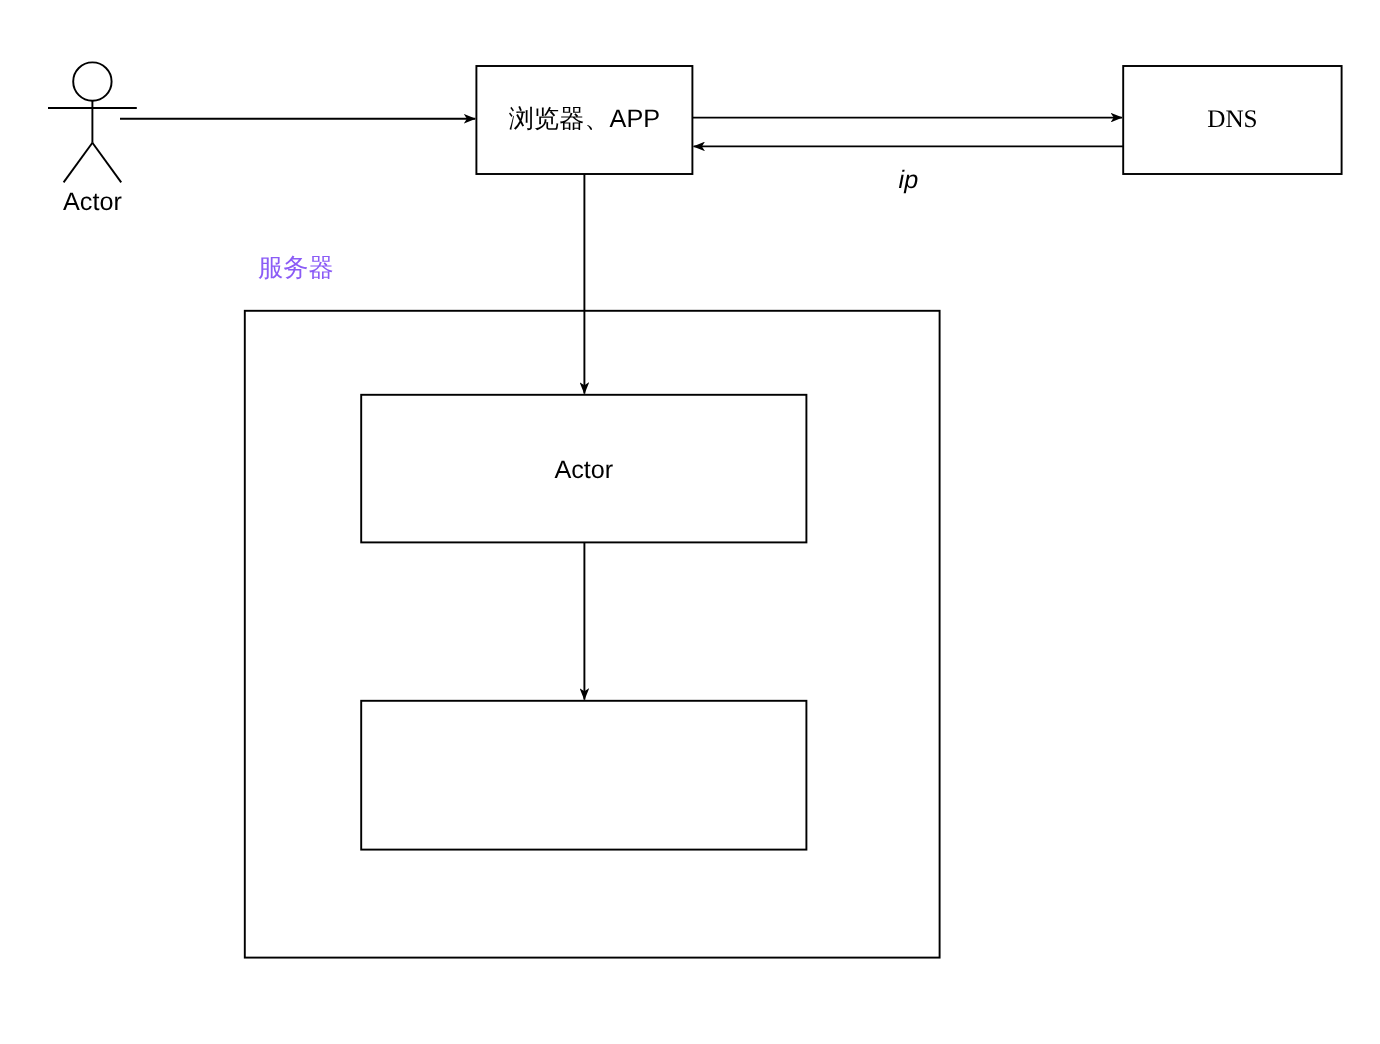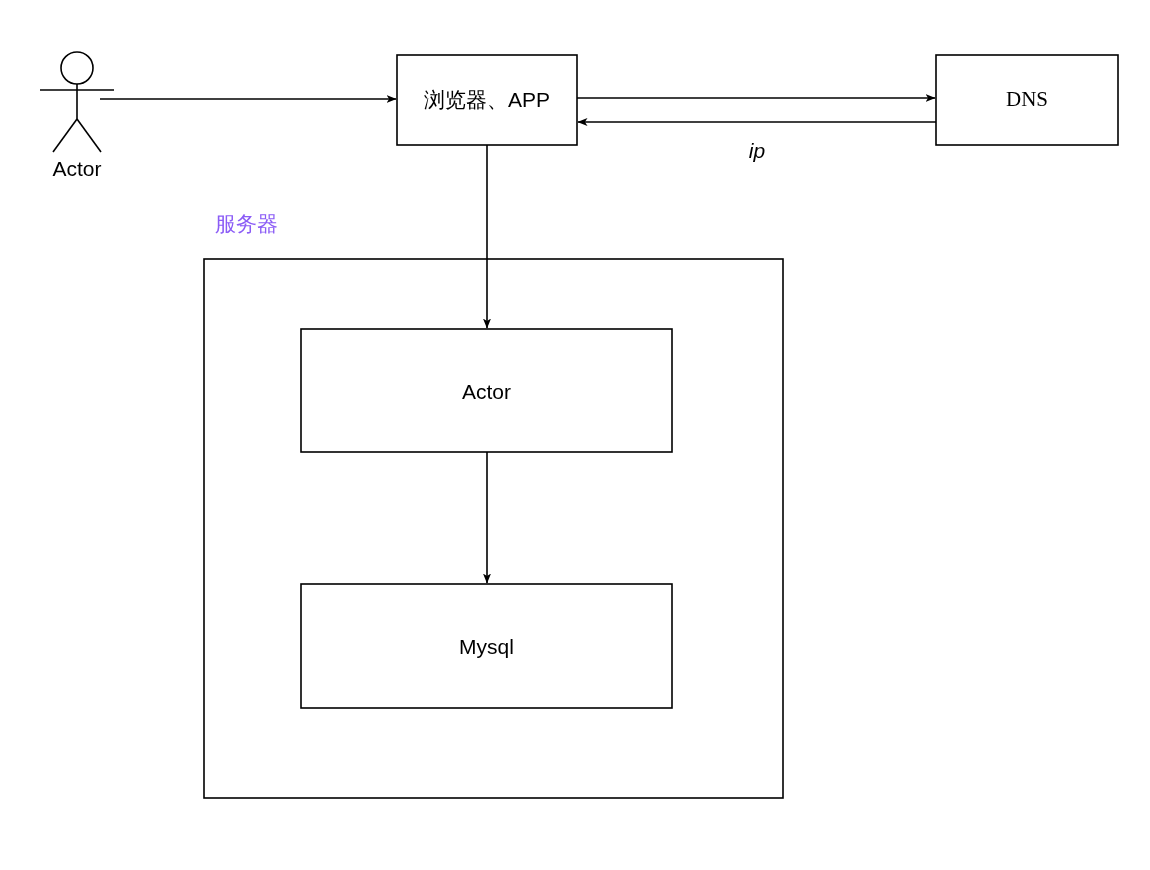--- a/index.html
+++ b/index.html
@@ -108,18 +108,17 @@
   <div class="actor-label" style="left:17px; top:158px; width:120px;">Actor</div>
 
   <div class="node-label" style="left:397px; top:89px; width:180px;">浏览器、APP</div>
 
   <div class="node-label" style="left:936px; top:89px; width:182px;font-family:Liberation Serif, serif;">DNS</div>
 
   <div class="group-label" style="left:215px; top:213px;">服务器</div>
 
   <div class="node-label" style="left:301px; top:381px; width:371px;">Actor</div>
 
-  <div class="node-label" style="left:301px; top:636px; width:371px;">Mysql</div>
 
 
   <div class="edge-label" style="left:697px; top:140px; width:120px;font-style:italic;">ip</div>
 
 </div>
 
 </body></html>

